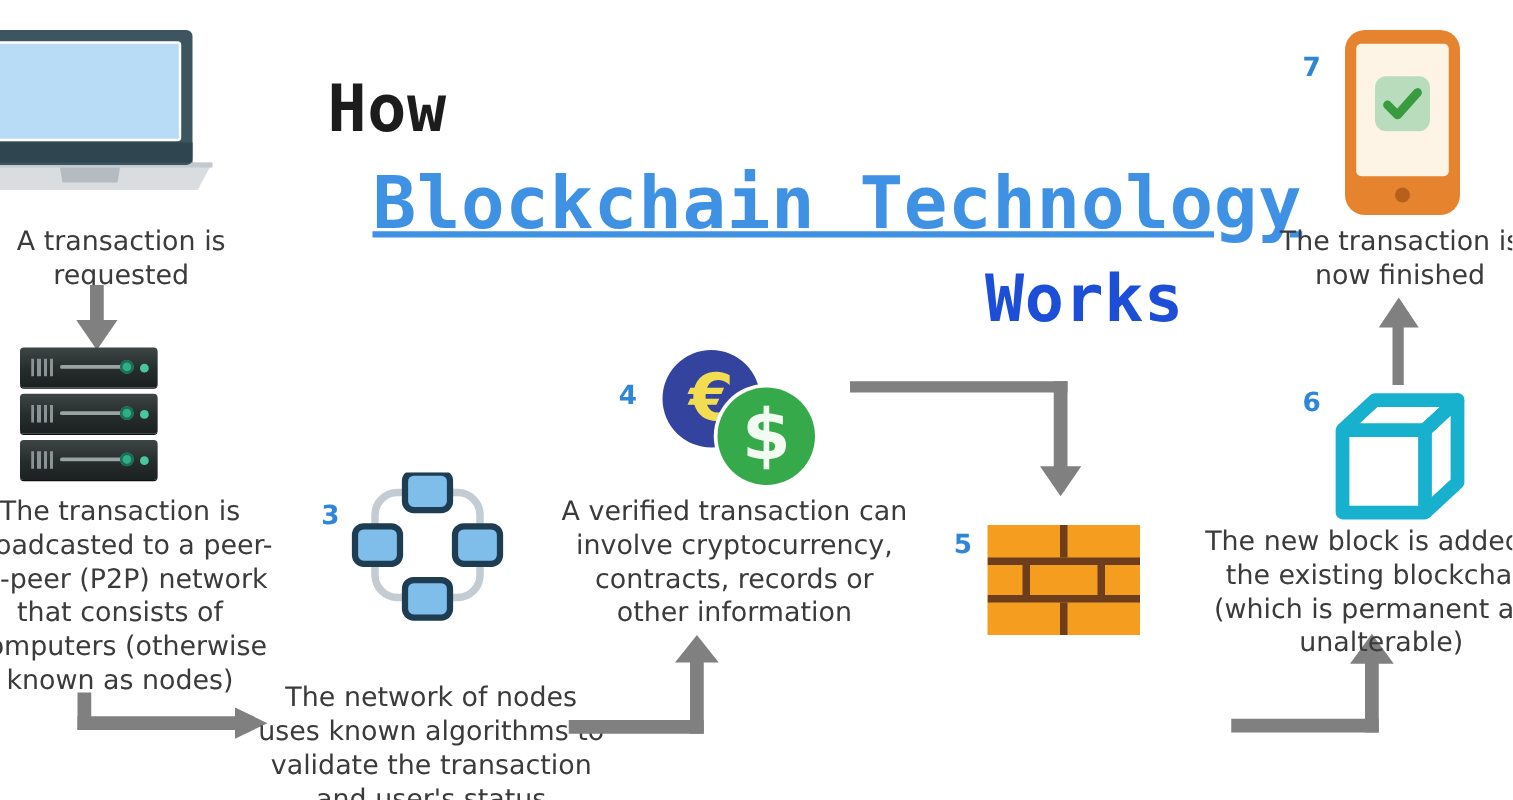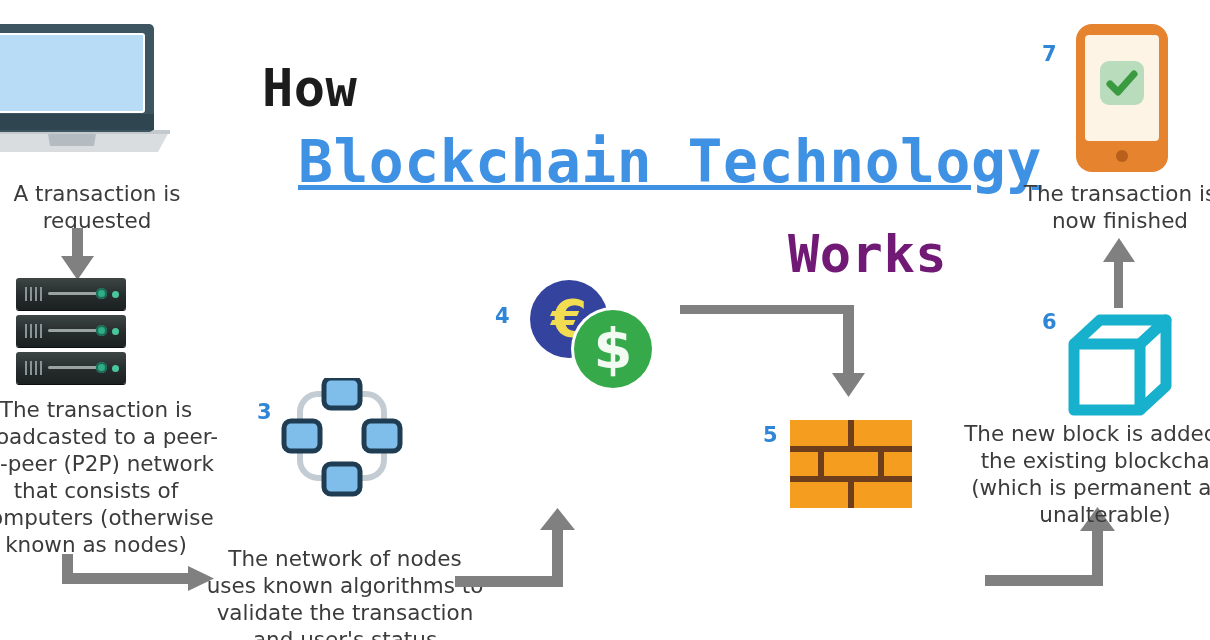--- a/index.html
+++ b/index.html
@@ -32,23 +32,23 @@
   }
   #title-blockchain {
     left: 298px;
     top: 128px;
     font-size: 58px;
     color: #3f92e3;
     text-decoration: underline;
   }
   #title-works {
     left: 788px;
-    top: 224px;
+    top: 210px;
     font-size: 52px;
-    color: #701a75;
+    color: #1d4ed8;
   }
 
   
   .step-text {
     position: absolute;
     color: #3b3b3b;
     font-size: 21.5px;
     line-height: 27px;
     text-align: center;
     white-space: pre-line;
@@ -342,20 +342,24 @@
     <path d="M85 22 L120 22 L102.5 0 Z" fill="#808080"></path>
   </svg>
 
   <div class="step-num" style="left:495px; top:306px;">4</div>
 
   <div id="icon-coins">
     <div class="coin" id="coin-euro">€</div>
     <div class="coin" id="coin-dollar">$</div>
   </div>
 
+  <div class="step-text" style="left:440px; top:396px; width:295px;">A verified transaction can
+involve cryptocurrency,
+contracts, records or
+other information</div>
 
   <svg class="arrow-svg" style="left:680px; top:305px;" width="190" height="100">
     <rect x="0" y="0" width="174" height="9" fill="#808080"></rect>
     <rect x="163" y="0" width="11" height="72" fill="#808080"></rect>
     <path d="M152 68 L185 68 L168.5 92 Z" fill="#808080"></path>
   </svg>
 
   <div class="step-num" style="left:763px; top:425px;">5</div>
 
   <div id="icon-bricks">

